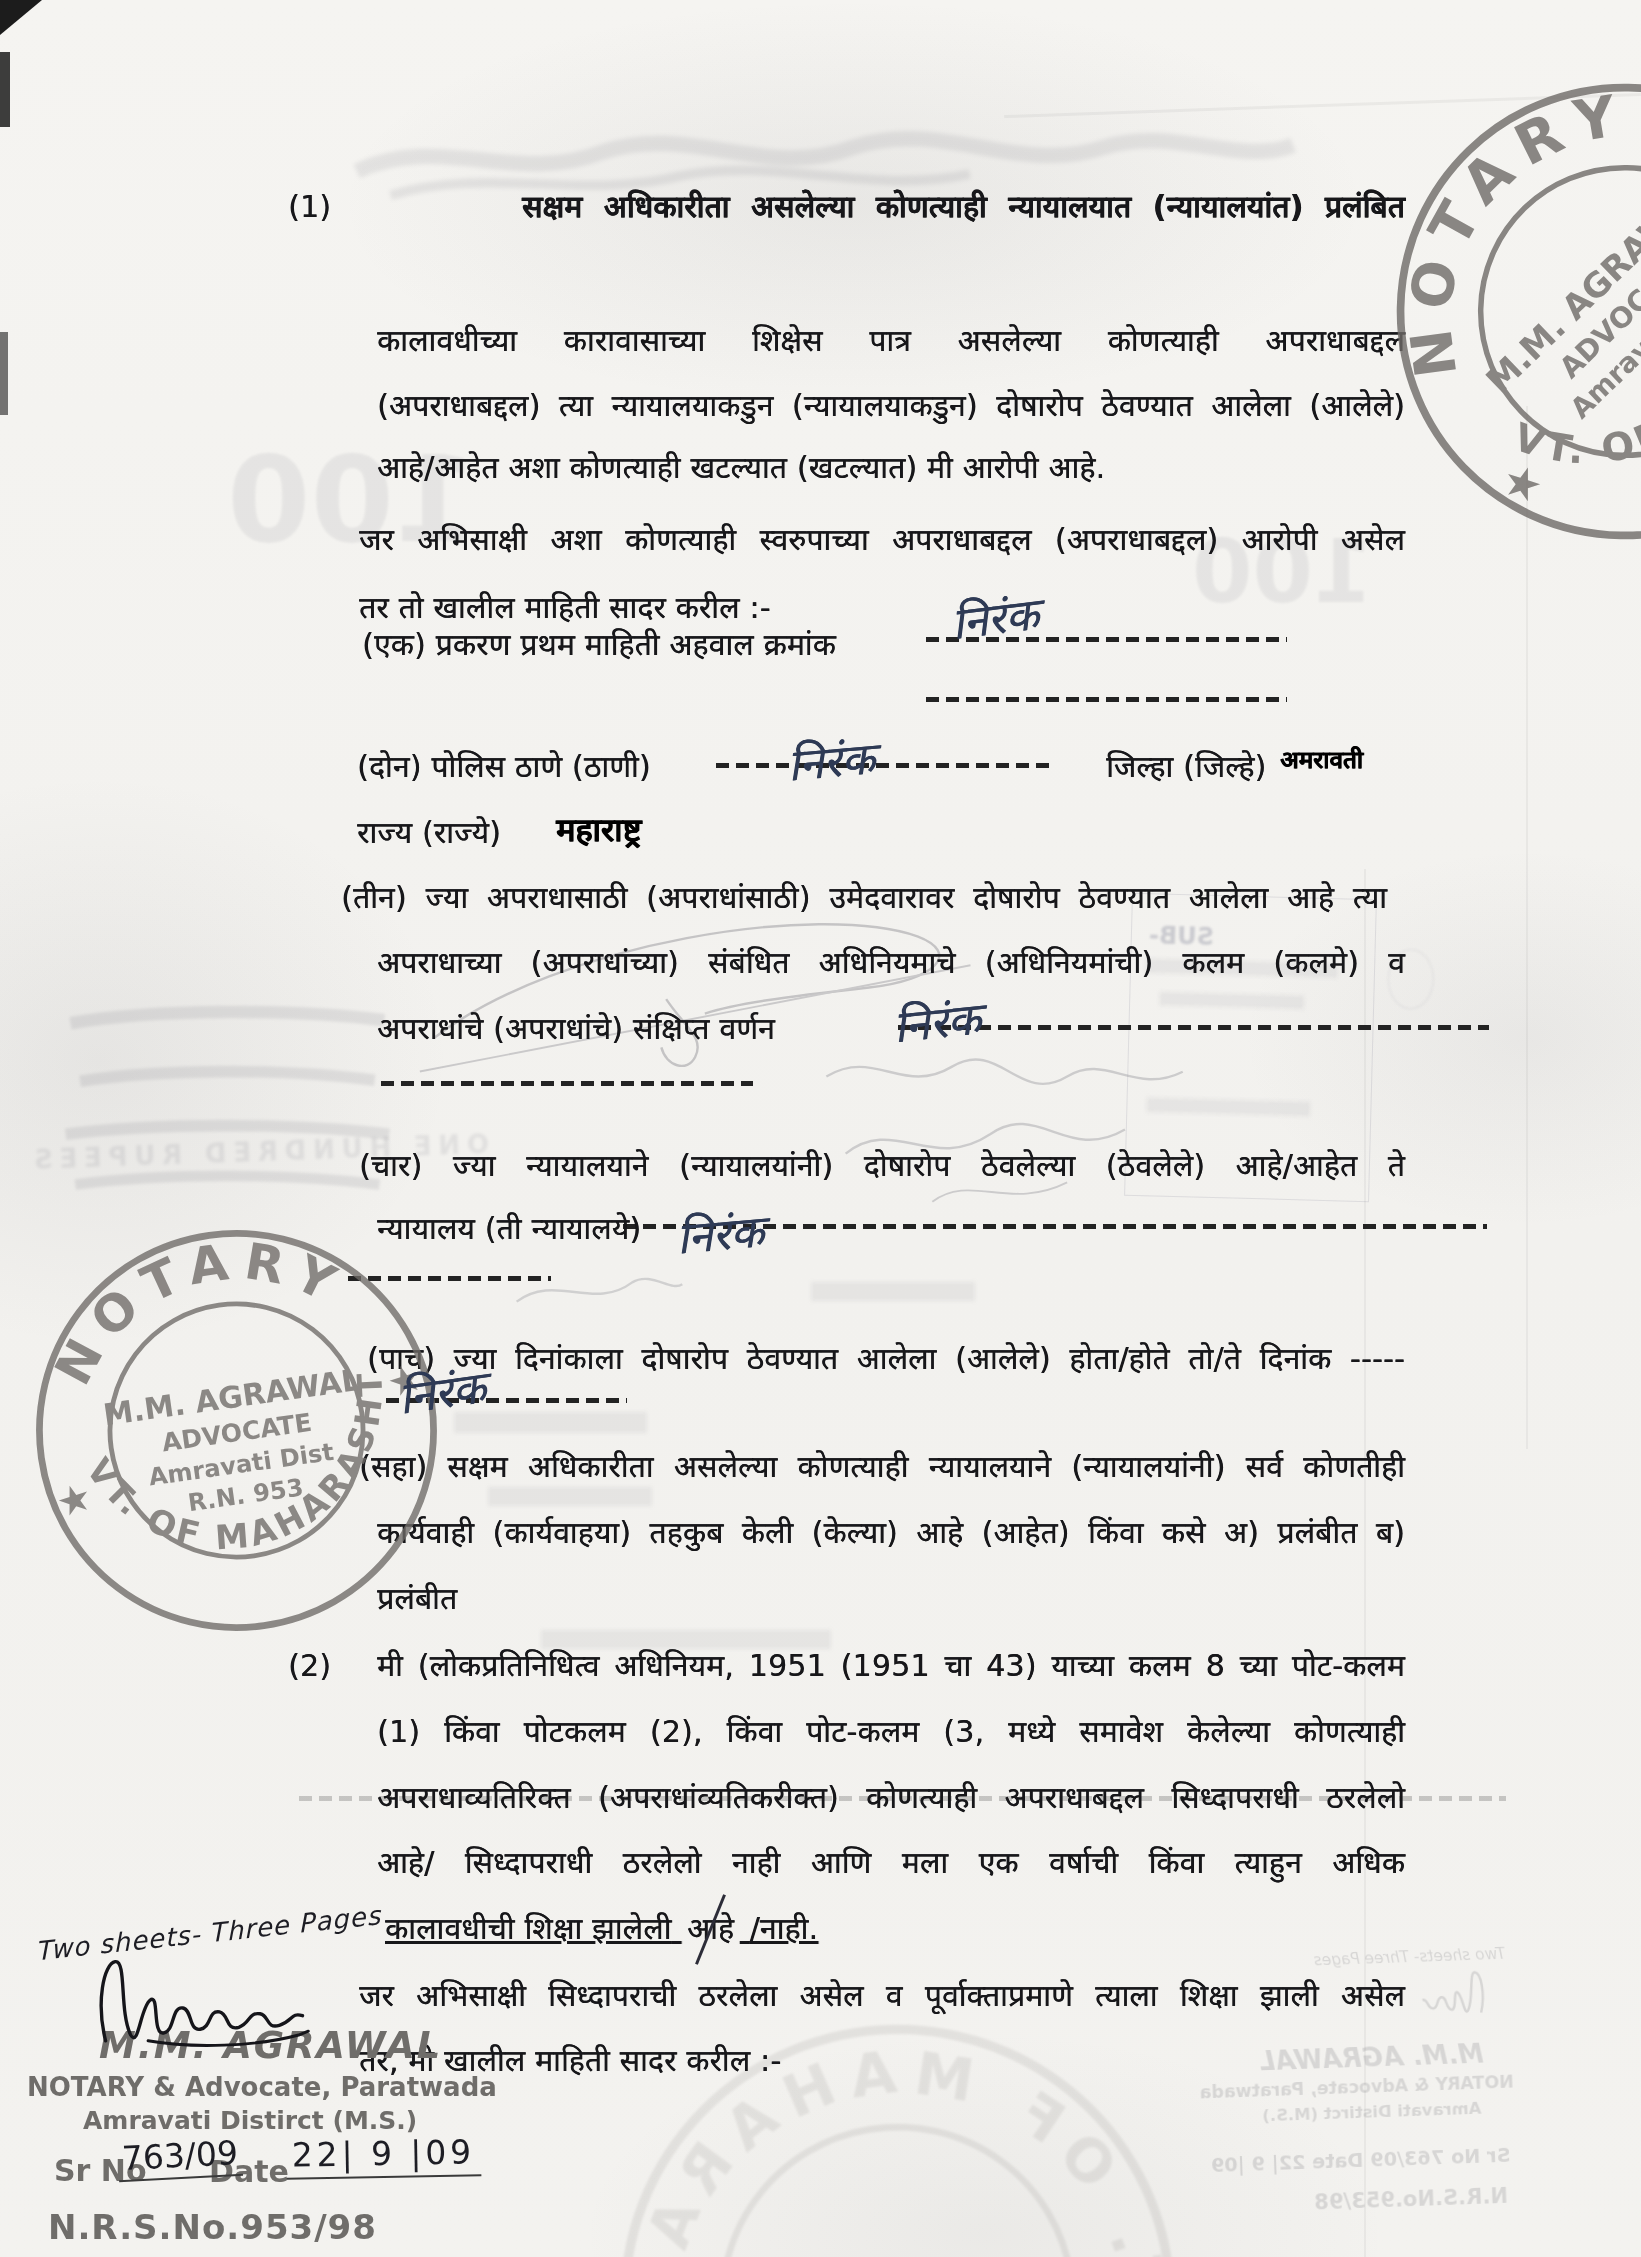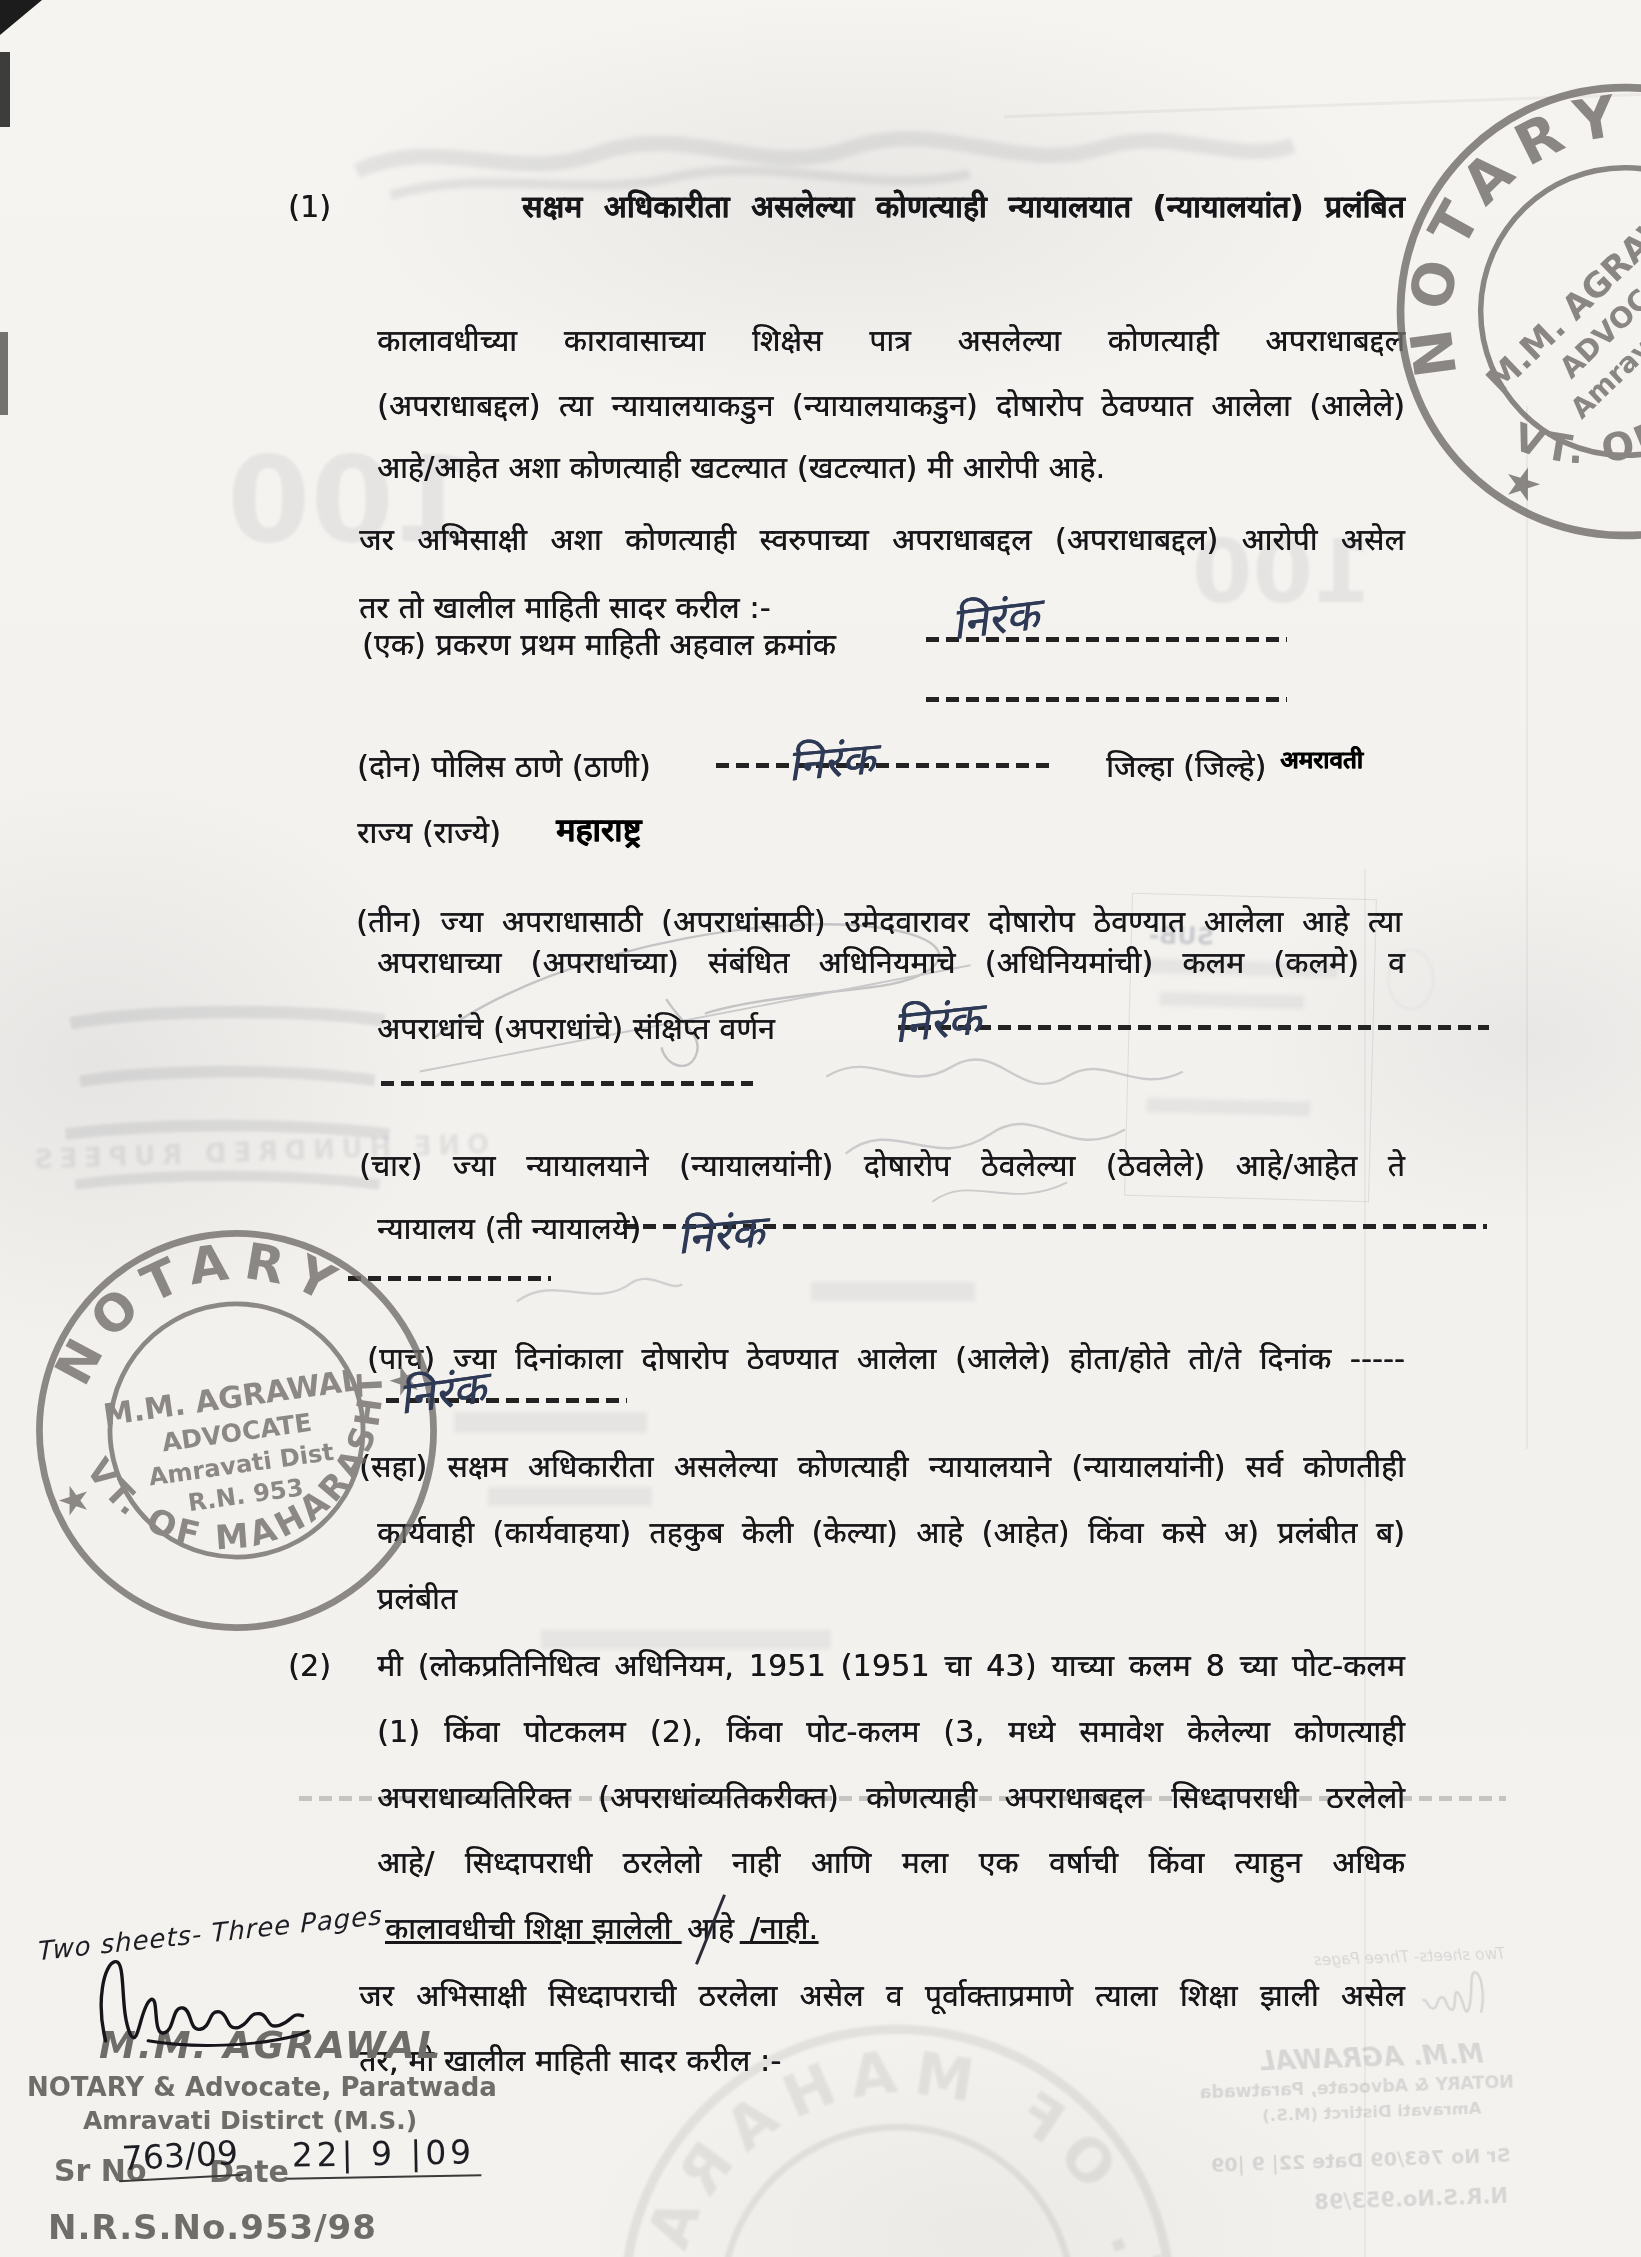--- a/index.html
+++ b/index.html
@@ -105,21 +105,21 @@
 
   <div class="line" style="left:357px;top:745px;">(दोन) पोलिस ठाणे (ठाणी)</div>
   <div class="dashes" style="left:716px;top:763px;width:340px;"></div>
   <div class="nirank" style="left:787px;top:730px;transform:rotate(-5deg);">निरंक</div>
   <div class="line" style="left:1106px;top:745px;">जिल्हा (जिल्हे)</div>
   <div class="line boldv" style="left:1280px;top:742px;font-size:24px;">अमरावती</div>
 
   <div class="line" style="left:357px;top:811px;">राज्य (राज्ये)</div>
   <div class="line boldv" style="left:556px;top:807px;font-size:32px;">महाराष्ट्र</div>
 
-  <div class="line just" style="left:356px;top:876px;width:1046px;margin-top:24px;">(तीन) ज्या अपराधासाठी (अपराधांसाठी) उमेदवारावर दोषारोप ठेवण्यात आलेला आहे त्या</div>
+  <div class="line just" style="left:341px;top:876px;width:1046px;">(तीन) ज्या अपराधासाठी (अपराधांसाठी) उमेदवारावर दोषारोप ठेवण्यात आलेला आहे त्या</div>
   <div class="line just" style="left:377px;top:941px;width:1028px;">अपराधाच्या (अपराधांच्या) संबंधित अधिनियमाचे (अधिनियमांची) कलम (कलमे) व</div>
   <div class="line" style="left:377px;top:1007px;">अपराधांचे (अपराधांचे) संक्षिप्त वर्णन</div>
   <div class="dashes" style="left:898px;top:1025px;width:591px;"></div>
   <div class="nirank" style="left:893px;top:991px;">निरंक</div>
   <div class="dashes" style="left:381px;top:1081px;width:372px;"></div>
 
   <div class="line just" style="left:359px;top:1144px;width:1046px;">(चार) ज्या न्यायालयाने (न्यायालयांनी) दोषारोप ठेवलेल्या (ठेवलेले) आहे/आहेत ते</div>
   <div class="line" style="left:377px;top:1207px;">न्यायालय (ती न्यायालये)</div>
   <div class="dashes" style="left:623px;top:1224px;width:864px;"></div>
   <div class="nirank" style="left:676px;top:1203px;transform:rotate(-5deg);">निरंक</div>

